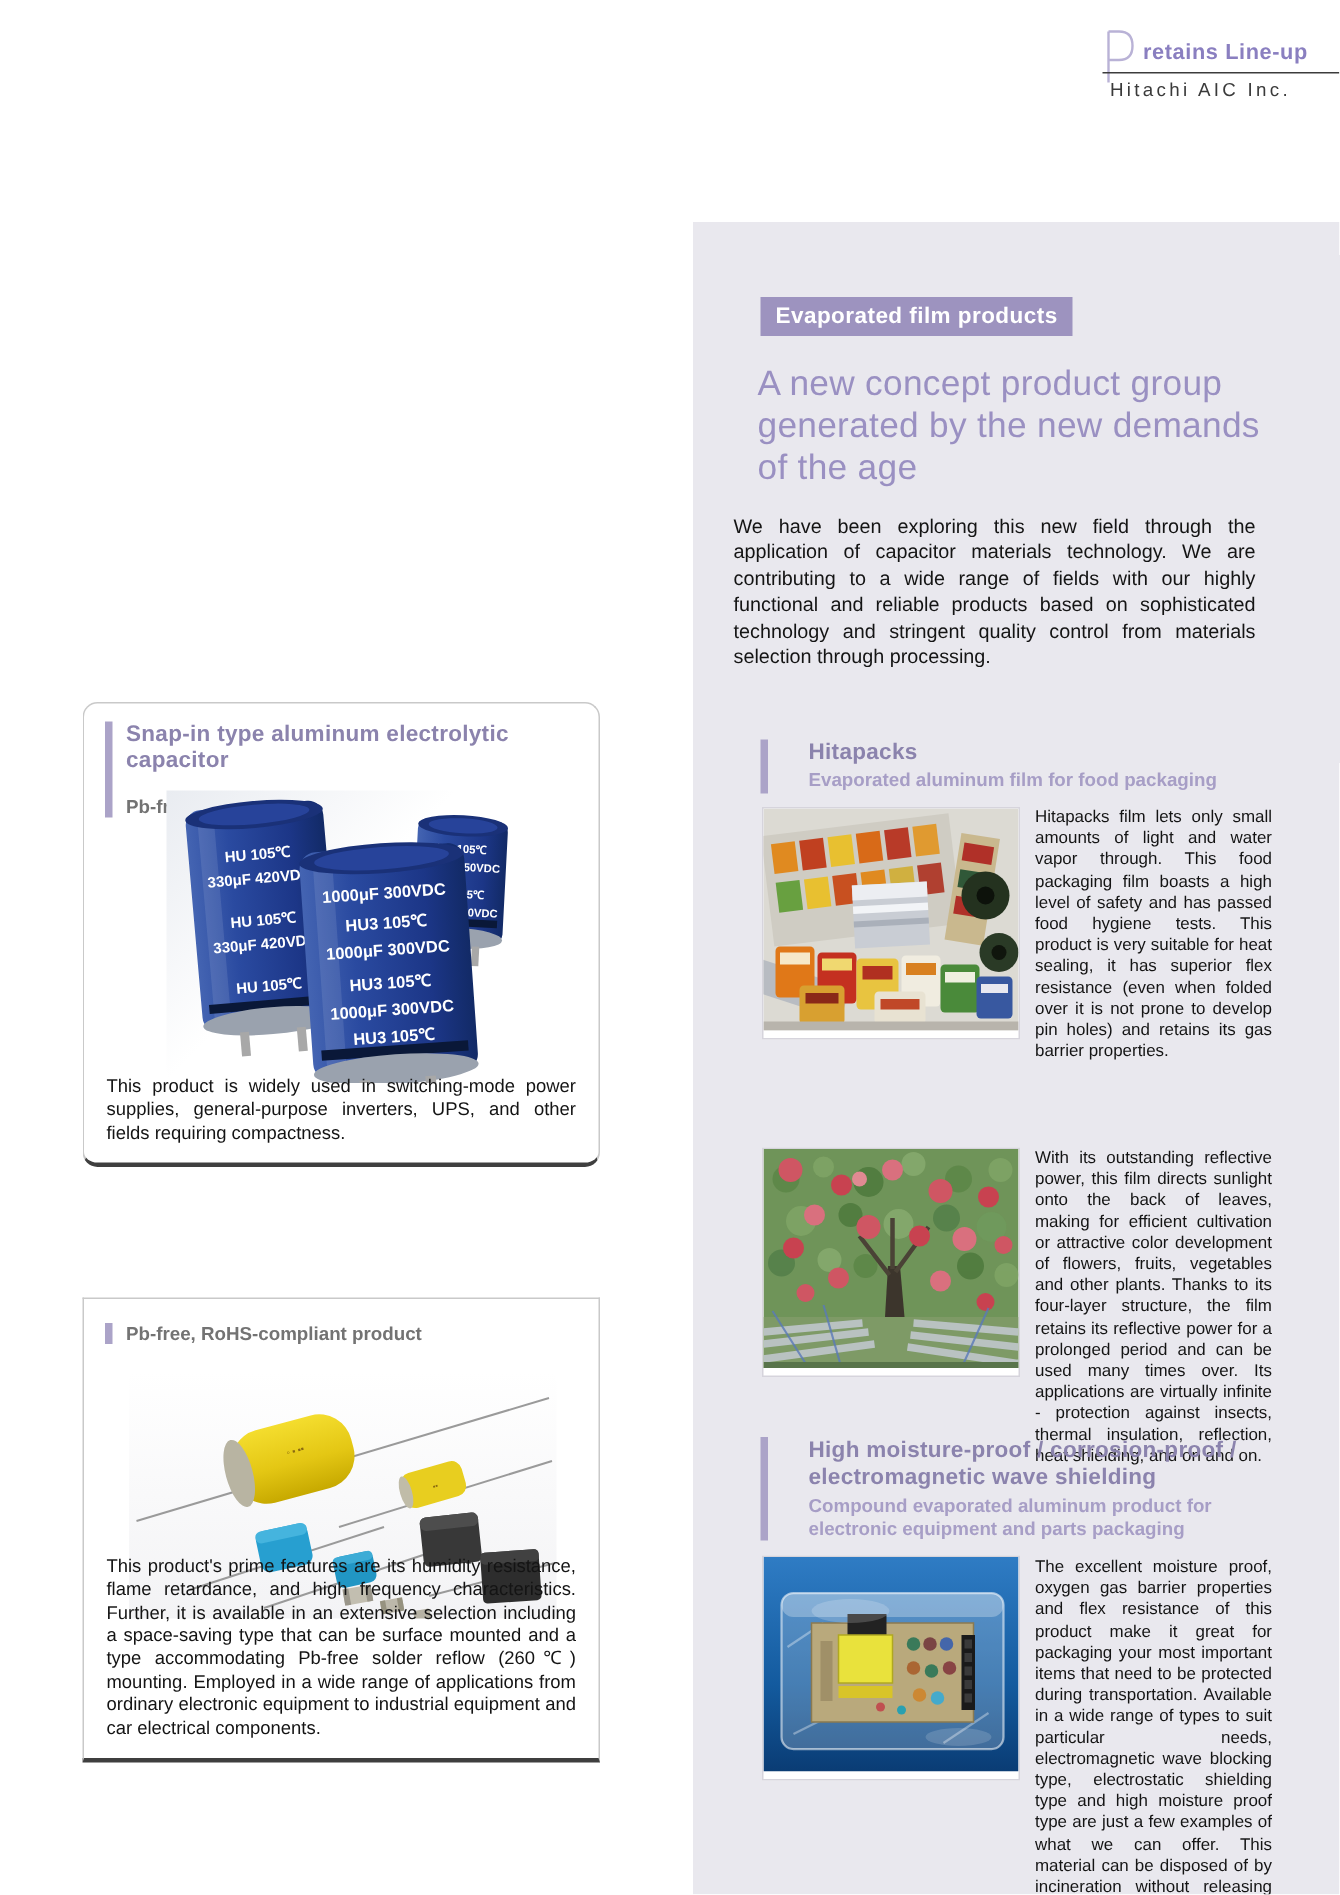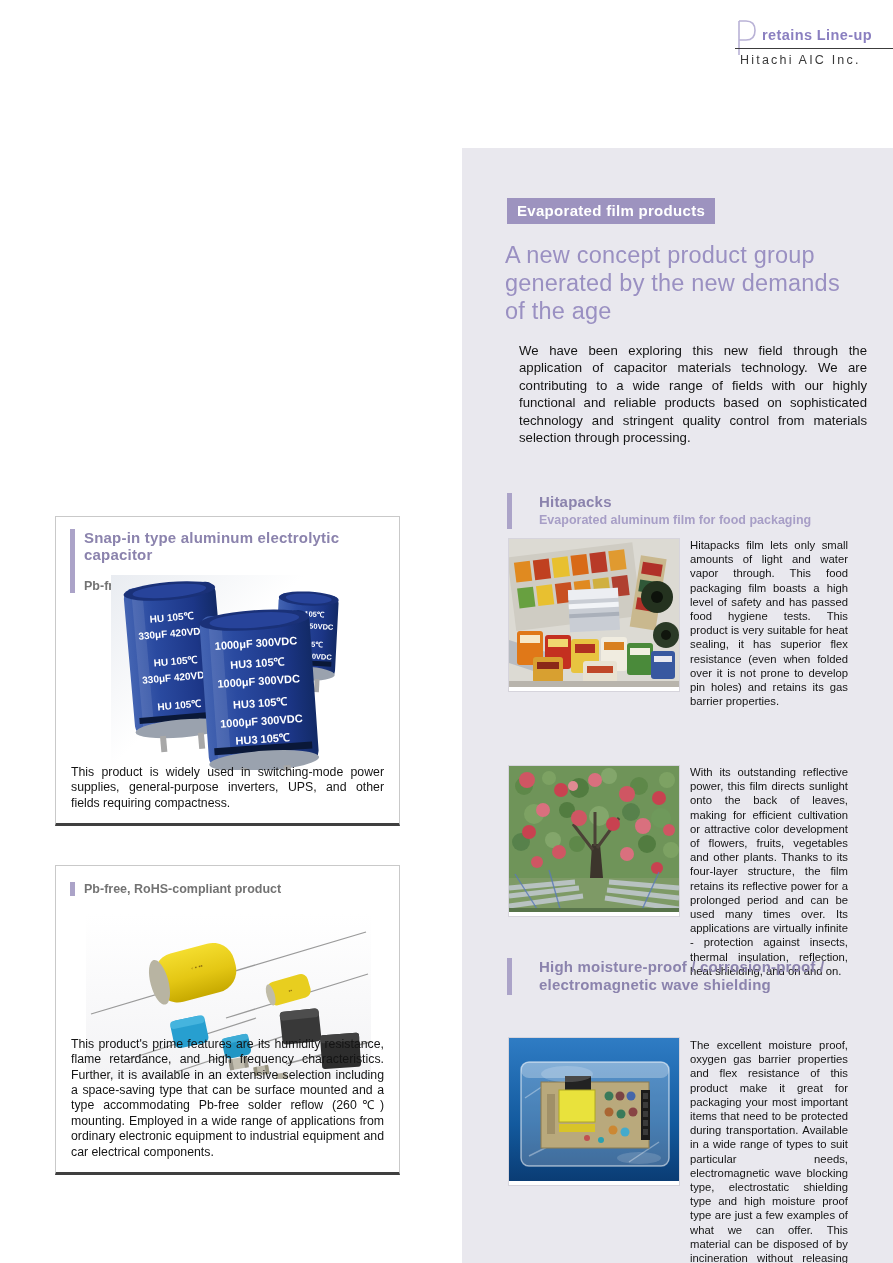--- a/index.html
+++ b/index.html
@@ -18,38 +18,38 @@
   .company { position:absolute; top:35px; left:60px; font-size:12.5px; color:#3a3a3a;
              letter-spacing:2.2px; }
 
   
   .right-panel { position:absolute; left:462px; top:148px; width:504px; height:1115px;
                  background:#e9e8ee; }
   .badge { position:absolute; top:50px; left:45px; display:inline-block; background:#9d93bf;
            color:#ffffff; font-size:15px; font-weight:bold; padding:4px 10px 5px; letter-spacing:0.3px; }
   .headline { position:absolute; top:93px; left:43px; width:360px; font-size:23.5px;
               line-height:28px; color:#9a90c2; letter-spacing:0.2px; }
-  .intro { position:absolute; top:194px; left:57px; width:348px; font-size:13.2px;
+  .intro { position:absolute; top:194px; left:27px; width:348px; font-size:13.2px;
            line-height:17.4px; color:#141414; text-align:justify; }
 
   .section { position:absolute; left:45px; width:341px; }
   .sec-header { border-left:5px solid #aba3c8; padding-left:27px; }
   .sec-title { font-size:15px; font-weight:bold; color:#8b83ad; line-height:1.22; letter-spacing:0.2px; }
   .sec-sub { font-size:12.5px; font-weight:bold; color:#a79ec6; line-height:1.22; margin-top:2px; }
   .sec-photo { position:absolute; left:1px; width:172px; border:1px solid #d6d4dc; background:#fff; }
   .sec-body { position:absolute; left:183px; width:158px; font-size:11.3px; line-height:14.2px;
               color:#141414; text-align:justify; }
   .sec-1 { top:345px; } .sec-1 .sec-photo, .sec-1 .sec-body { top:45px; }
   .sec-2 { top:570px; } .sec-2 .sec-photo, .sec-2 .sec-body { top:47px; }
   .sec-3 { top:810px; } .sec-3 .sec-photo { top:79px; } .sec-3 .sec-body { top:80px; }
 
   
   .product-box { position:absolute; left:55px; width:345px; height:310px; background:#ffffff;
                  border:1px solid #c9c9c9; border-bottom:3px solid #3f3f3f; }
-  .box-1 { top:516px; } .box-2 { top:865px; }
+  .box-1 { top:468px;border-radius:10px; } .box-2 { top:865px; }
   .box-header { margin:12px 14px 0; border-left:5px solid #aba3c8; padding-left:9px; }
   .box-title { font-size:15px; font-weight:bold; color:#8b83ad; letter-spacing:0.2px; }
   .box-sub { font-size:12.5px; font-weight:bold; color:#737373; margin-top:16px; }
   .box-photo { position:absolute; }
   .box-1 .box-photo { left:55px; top:58px; width:235px; height:195px;
                       background:linear-gradient(135deg,#e9ecf1,#ffffff 45%); }
   .box-2 .box-photo { left:30px; top:48px; width:285px; height:165px;
                       background:linear-gradient(180deg,#ffffff,#f3f3f5); }
   .box-body { position:absolute; left:15px; right:15px; bottom:12px; font-size:12.3px;
               line-height:15.4px; color:#141414; text-align:justify; }
@@ -191,20 +191,21 @@
           <path d="M6,108 L30,146 M150,106 L132,146 M40,104 L52,146" stroke="#5a7ab8" stroke-width="1.4" opacity="0.8"></path>
           <rect x="0" y="142" width="170" height="4" fill="#58744a"></rect>
         </svg>
       </div>
       <div class="sec-body">With its outstanding reflective power, this film directs sunlight onto the back of leaves, making for efficient cultivation or attractive color development of flowers, fruits, vegetables and other plants. Thanks to its four-layer structure, the film retains its reflective power for a prolonged period and can be used many times over. Its applications are virtually infinite - protection against insects, thermal insulation, reflection, heat shielding, and on and on.</div>
     </div>
 
     <div class="section sec-3">
       <div class="sec-header">
         <div class="sec-title">High moisture-proof / corrosion-proof / electromagnetic wave shielding</div>
+        <div class="sec-sub">Compound evaporated aluminum product for electronic equipment and parts packaging</div>
       </div>
       <div class="sec-photo">
         <svg width="170" height="143" viewBox="0 0 170 143">
           <defs>
             <linearGradient id="bagbg" x1="0" y1="0" x2="0" y2="1">
               <stop offset="0" stop-color="#2f7cc4"></stop>
                 <stop offset="0.6" stop-color="#135a9e"></stop>
                 <stop offset="1" stop-color="#0a3c74"></stop>
             </linearGradient>
           </defs>

